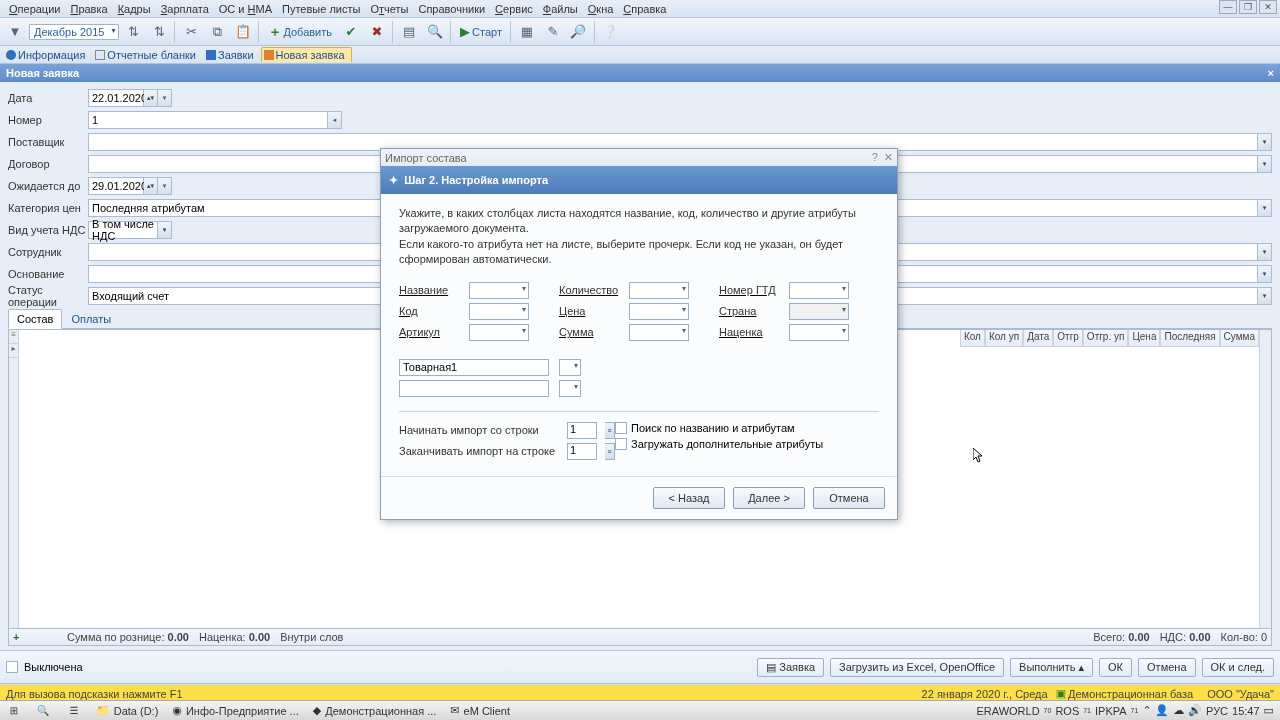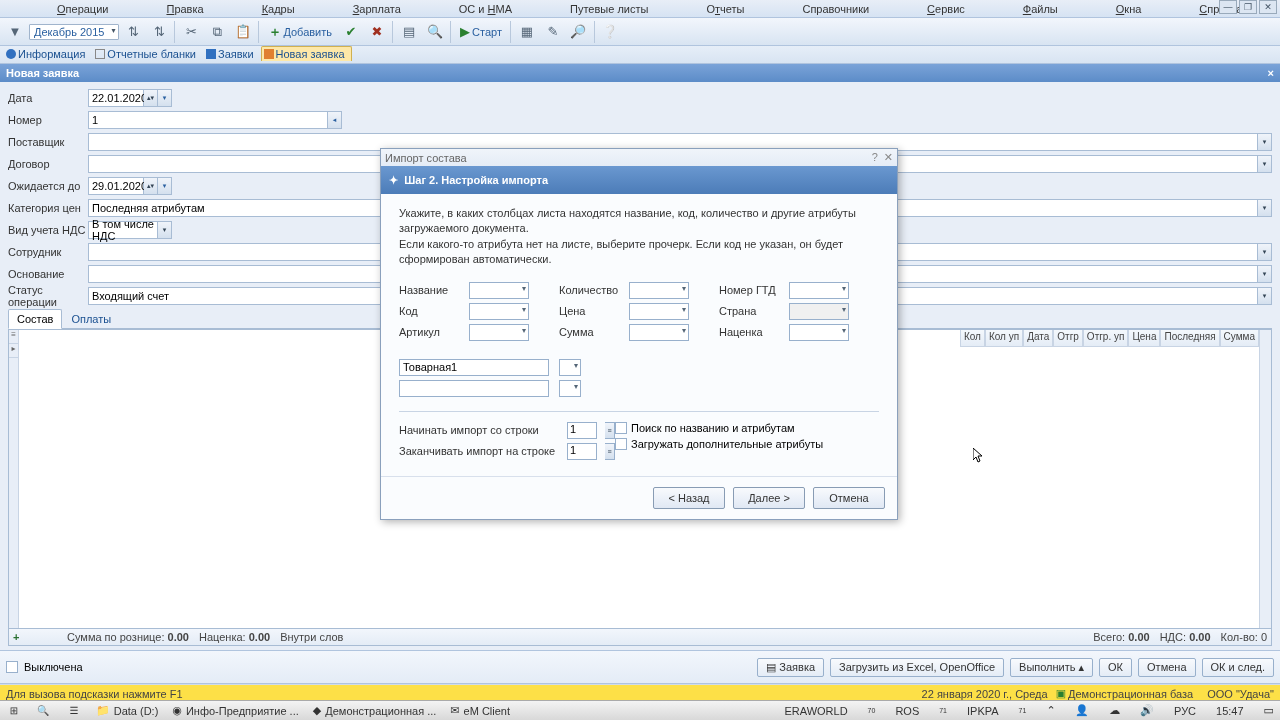--- a/index.html
+++ b/index.html
@@ -1,32 +1,32 @@
 <!DOCTYPE html>
 <html><head>
 <meta charset="utf-8">
 <style>
 * { box-sizing: border-box; margin: 0; padding: 0; font-family: Tahoma, Arial, sans-serif; font-size: 11px; }
 body { width: 1280px; height: 720px; background: #f0f0f0; position: relative; overflow: hidden; }
 
 .menubar { height: 18px; background: linear-gradient(#e8eef7, #d6e3f3); display: flex; align-items: center; padding: 0 4px; border-bottom: 1px solid #b0c4de; }
-.menubar span { padding: 1px 5px; cursor: default; color: #333; margin-left: 48px; }
+.menubar span { padding: 1px 5px; cursor: default; color: #333; }
 .menubar span u { text-decoration: underline; }
 
 .win-controls { position: absolute; top: 0; right: 3px; display: flex; gap: 2px; }
 .win-btn { width: 18px; height: 14px; background: #dce6f2; border: 1px solid #9ab; display: flex; align-items: center; justify-content: center; font-size: 9px; color: #456; cursor: default; }
 
 .toolbar { height: 28px; background: linear-gradient(#f2f6fc, #d8e4f2); display: flex; align-items: center; padding: 1px 3px; gap: 2px; border-bottom: 1px solid #b0c4de; }
 .tb-btn { width: 24px; height: 24px; border: 1px solid transparent; border-radius: 2px; display: flex; align-items: center; justify-content: center; cursor: default; }
 .tb-sep { width: 2px; height: 22px; border-left: 1px solid #b8c8dc; margin: 0 1px; }
 .month-selector { background: #fff; border: 1px solid #a0b4cc; padding: 1px 14px 1px 4px; border-radius: 1px; color: #2a60a0; position: relative; }
 .month-selector::after { content: "▾"; position: absolute; right: 3px; font-size: 8px; color: #456; }
 .tb-text-btn { height: 24px; border: 1px solid transparent; padding: 0 4px; display: flex; align-items: center; gap: 2px; color: #2a60a0; }
 
-.tabs-bar { height: 18px; background: linear-gradient(#e6eef8, #d8e4f2); display: flex; align-items: flex-start; padding: 0 3px; border-bottom: 1px solid #b0c4de; }
+.tabs-bar { height: 18px; background: linear-gradient(#e6eef8, #d8e4f2); display: flex; align-items: center; padding: 0 3px; border-bottom: 1px solid #b0c4de; }
 .tab-item { padding: 1px 6px 1px 2px; display: flex; align-items: center; gap: 2px; color: #1a5090; cursor: default; border: 1px solid transparent; }
 .tab-item .icn { width: 10px; height: 10px; display: inline-block; }
 .tab-item.active { background: #fde8a8; border: 1px solid #d0b050; border-bottom: none; border-radius: 2px 2px 0 0; }
 
 .sub-header { height: 18px; background: linear-gradient(#7aa3d8, #5c8cc8); color: #fff; display: flex; align-items: center; padding: 0 6px; font-weight: bold; }
 .sub-header .close { margin-left: auto; color: #fff; cursor: default; }
 
 .form-area { padding: 6px 8px; background: #e8eef7; }
 .form-row { display: flex; align-items: center; margin-bottom: 3px; height: 19px; }
 .form-lbl { width: 80px; color: #333; }
@@ -52,30 +52,30 @@
 
 .bottom-bar { position: absolute; left: 0; right: 0; bottom: 36px; height: 34px; background: linear-gradient(#f2f6fc,#e4ecf6); border-top: 1px solid #b0c4de; border-bottom: 1px solid #b0c4de; display: flex; align-items: center; padding: 0 6px; gap: 6px; }
 .btn { height: 19px; background: linear-gradient(#f8fafd,#e4ecf6); border: 1px solid #98b0cc; border-radius: 2px; padding: 0 8px; display: flex; align-items: center; gap: 3px; color: #333; cursor: default; }
 .chk { width: 12px; height: 12px; border: 1px solid #98b0cc; background: #fff; display: inline-block; }
 
 .status-line { position: absolute; left: 0; right: 0; bottom: 18px; height: 18px; background: #fde047; display: flex; align-items: center; padding: 0 6px; color: #444; font-size: 10px; border-top: 1px solid #d0dce8; }
 
 .taskbar { position: absolute; left: 0; right: 0; bottom: 0; height: 20px; background: linear-gradient(#f4f4f4,#d8d8d8); border-top: 1px solid #aaa; display: flex; align-items: center; }
 .task-item { height: 18px; padding: 0 6px; display: flex; align-items: center; gap: 4px; margin-right: 2px; font-size: 10px; color: #333; }
 .task-item.start { width: 28px; justify-content: center; }
-.tray { margin-left: auto; display: flex; align-items: center; gap: 20px; padding-right: 6px; font-size: 10px; color: #333; }
+.tray { margin-left: auto; display: flex; align-items: center; gap: 4px; padding-right: 6px; font-size: 10px; color: #333; }
 
 
 .modal { position: absolute; left: 380px; top: 148px; width: 518px; background: #fafcfe; border: 1px solid #8aa0bc; box-shadow: 2px 2px 8px rgba(0,0,0,0.3); }
 .modal-title { height: 17px; background: linear-gradient(#f0f4fa,#e4ecf6); display: flex; align-items: center; padding: 0 4px; color: #666; font-size: 10px; }
 .modal-title .mt-ctrl { margin-left: auto; display: flex; gap: 6px; color: #888; }
 .modal-header { height: 28px; background: linear-gradient(#6a98d0,#4c7cb8); color: #fff; display: flex; align-items: center; padding: 0 8px; font-weight: bold; gap: 6px; }
 .modal-body { padding: 12px 18px; }
 .modal-instr { color: #333; line-height: 1.4; margin-bottom: 14px; }
-.col-grid { display: flex; gap: 30px; margin-bottom: 18px; }
+.col-grid { display: flex; gap: 30px; margin-bottom: 18px; text-decoration: underline; }
 .col-block { display: flex; flex-direction: column; gap: 4px; }
 .col-row { display: flex; align-items: center; gap: 6px; }
 .col-lbl { width: 64px; color: #333; }
 .col-sel { width: 60px; height: 17px; background: #fff; border: 1px solid #98b0cc; position: relative; }
 .col-sel.dis { background: #f0f0f0; }
 .col-sel::after { content: "▾"; position: absolute; right: 2px; top: 1px; font-size: 8px; color: #567; }
 .extra-row { display: flex; gap: 10px; margin-bottom: 4px; }
 .extra-inp { width: 150px; height: 17px; background: #fff; border: 1px solid #98b0cc; padding: 0 3px; display: flex; align-items: center; }
 .modal-divider { border-top: 1px solid #c8d4e4; margin: 14px 0 10px; }
 .import-row { display: flex; align-items: center; gap: 8px; margin-bottom: 4px; }

